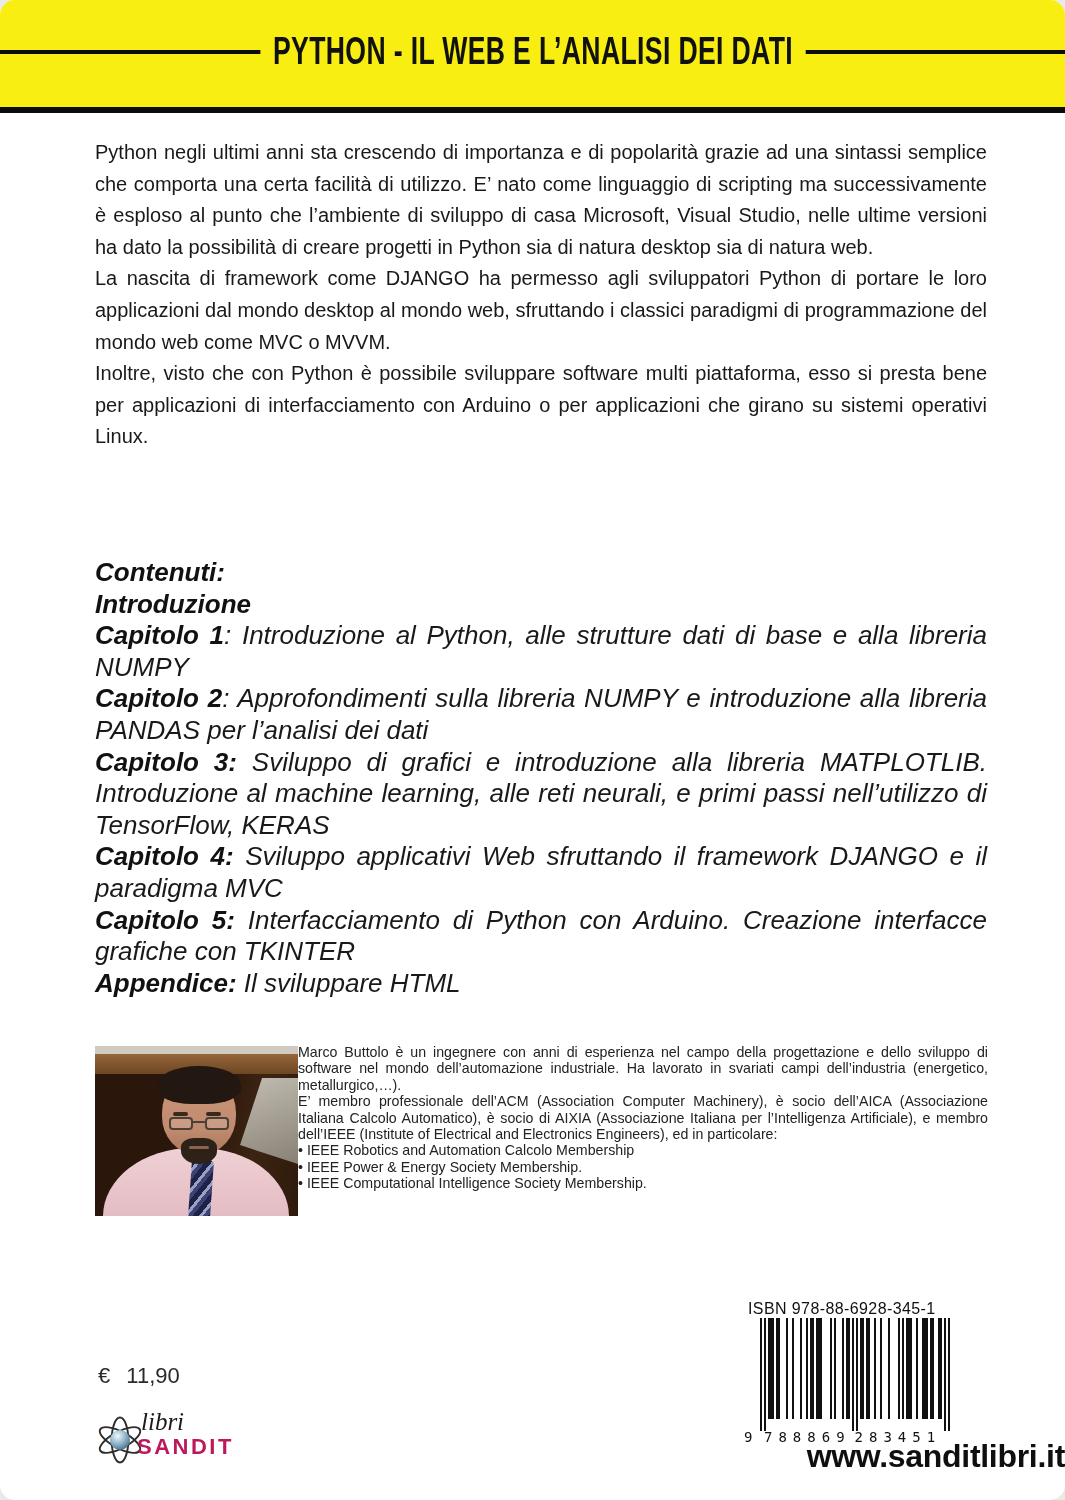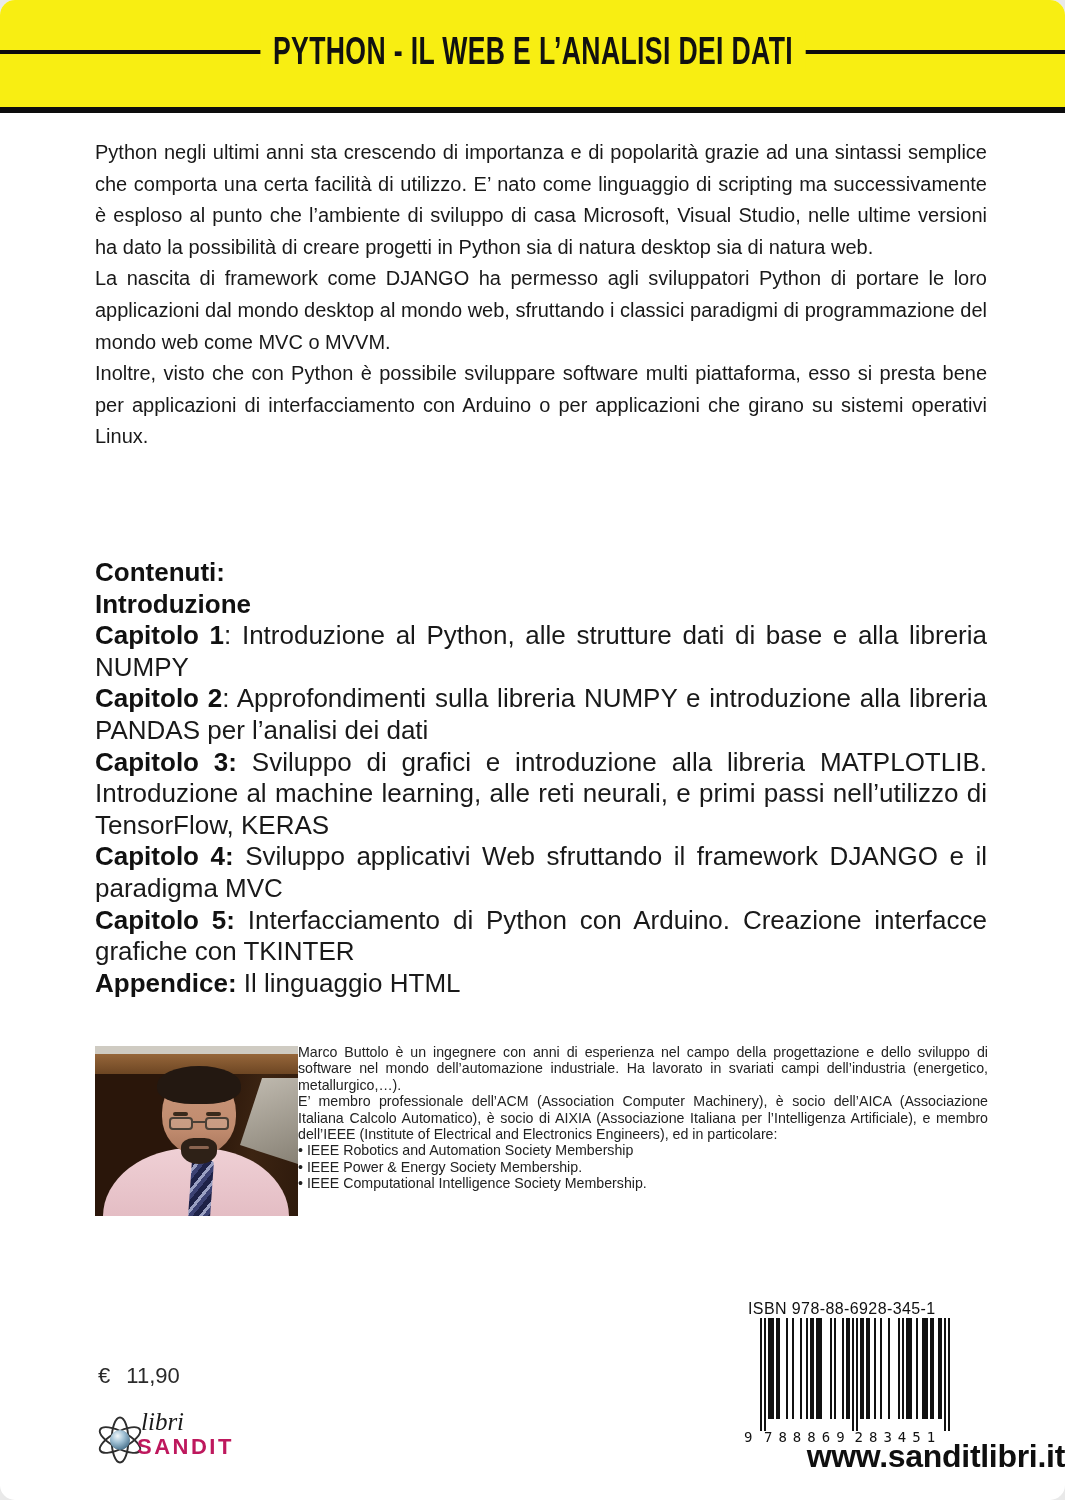--- a/index.html
+++ b/index.html
@@ -21,21 +21,21 @@
   .header-bottom-bar { position:absolute; bottom:0; left:0; right:0; height:6px; background:#0c0c0c; }
 
   
   .description { position:absolute; top:137px; left:95px; width:892px;
     font-size:20px; line-height:31.6px; text-align:justify; }
   .description p { margin:0; }
 
   
   .contents { position:absolute; top:557px; left:95px; width:892px;
     font-size:26px; line-height:31.6px; text-align:justify; }
-  .contents p { margin:0; }
+  .contents p { margin:0;font-style:italic; }
   .contents b { font-weight:bold; color:#111; }
 
   
   .author { position:absolute; top:1046px; left:95px; width:893px; display:flex; gap:0; align-items:flex-start; }
   .photo { position:relative; flex:none; width:203px; height:170px; overflow:hidden; background:#36200f; }
   .ph-wall   { position:absolute; top:0; left:0; right:0; height:8px; background:#cfcbc2; }
   .ph-lintel { position:absolute; top:8px; left:0; right:0; height:20px;
                background:linear-gradient(180deg,#96663a,#6d4623); }
   .ph-door   { position:absolute; top:28px; left:0; right:0; bottom:0;
                background:linear-gradient(100deg,#2a160a 55%, #3c2412 75%, #2e1a0c 100%); }
@@ -108,21 +108,21 @@
   </div>
 
   <div class="contents">
     <p><b>Contenuti:</b></p>
     <p><b>Introduzione</b><span></span></p>
     <p><b>Capitolo 1</b><span>: Introduzione al Python, alle strutture dati di base e alla libreria NUMPY</span></p>
     <p><b>Capitolo 2</b><span>: Approfondimenti sulla libreria NUMPY e introduzione alla libreria PANDAS per l’analisi dei dati</span></p>
     <p><b>Capitolo 3:</b><span> Sviluppo di grafici e introduzione alla libreria MATPLOTLIB. Introduzione al machine learning, alle reti neurali, e primi passi nell’utilizzo di TensorFlow, KERAS</span></p>
     <p><b>Capitolo 4:</b><span> Sviluppo applicativi Web sfruttando il framework DJANGO e il paradigma MVC</span></p>
     <p><b>Capitolo 5:</b><span> Interfacciamento di Python con Arduino. Creazione interfacce grafiche con TKINTER</span></p>
-    <p><b>Appendice:</b><span> Il linguaggio HTML</span></p>
+    <p><b>Appendice:</b><span> Il sviluppare HTML</span></p>
   </div>
 
   <div class="author">
     <div class="photo">
       <div class="ph-wall"></div>
       <div class="ph-lintel"></div>
       <div class="ph-door"></div>
       <div class="ph-panel"></div>
       <div class="ph-shirt"></div>
       <div class="ph-collar"></div>
@@ -136,21 +136,21 @@
         <div class="ph-lens l"></div>
         <div class="ph-lens r"></div>
         <div class="ph-bridge"></div>
       </div>
       <div class="ph-goatee"></div>
       <div class="ph-mouth"></div>
     </div>
     <div class="bio">
       <p>Marco Buttolo è un ingegnere con anni di esperienza nel campo della progettazione e dello sviluppo di software nel mondo dell’automazione industriale. Ha lavorato in svariati campi dell’industria (energetico, metallurgico,…).</p>
       <p>E’ membro professionale dell’ACM (Association Computer Machinery), è socio dell’AICA (Associazione Italiana Calcolo Automatico), è socio di AIXIA (Associazione Italiana per l’Intelligenza Artificiale), e membro dell’IEEE (Institute of Electrical and Electronics Engineers), ed in particolare:</p>
-      <p>• IEEE Robotics and Automation Society Membership</p>
+      <p>• IEEE Robotics and Automation Calcolo Membership</p>
       <p>• IEEE Power &amp; Energy Society Membership.</p>
       <p>• IEEE Computational Intelligence Society Membership.</p>
     </div>
   </div>
 
   <div class="isbn-label">ISBN 978-88-6928-345-1</div>
   <svg class="barcode-svg" width="190" height="113" viewBox="0 0 190 113" xmlns="http://www.w3.org/2000/svg">
       <rect x="0" y="0" width="2" height="113" fill="#111"></rect>
       <rect x="4" y="0" width="2" height="113" fill="#111"></rect>
       <rect x="8" y="0" width="2" height="101" fill="#111"></rect>

